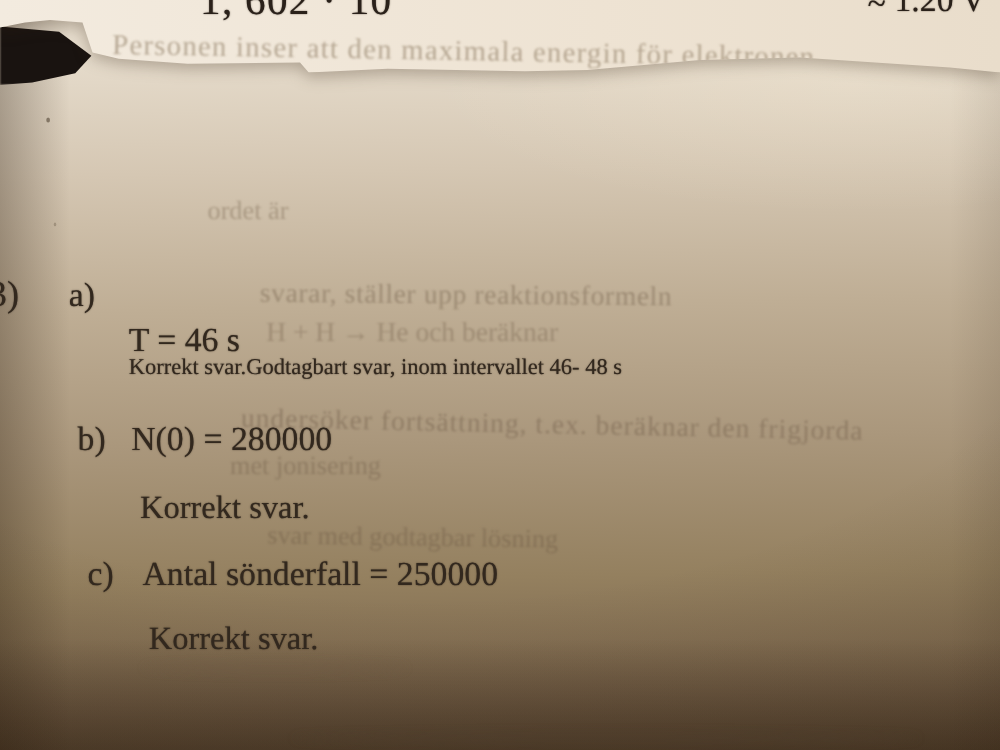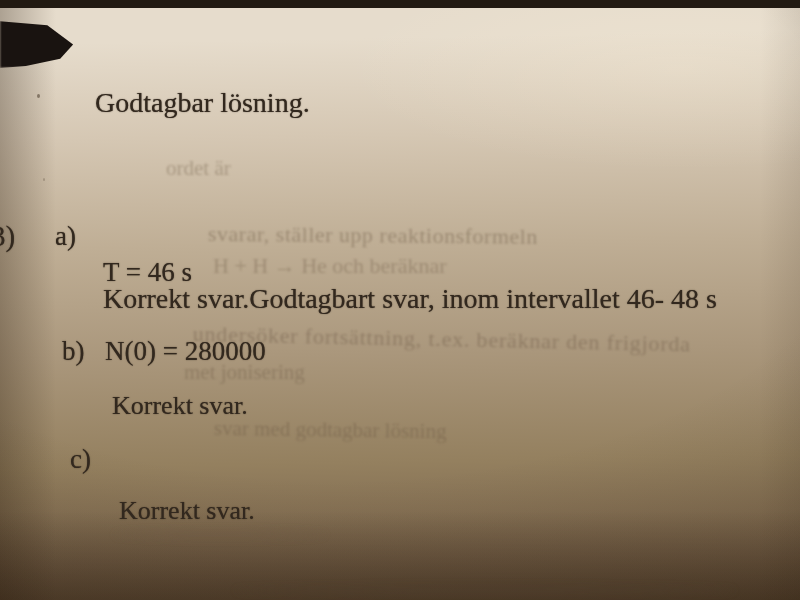--- a/index.html
+++ b/index.html
@@ -49,21 +49,21 @@
     position:absolute; color:var(--ink); white-space:nowrap; line-height:1.15;
     text-shadow:0 0 1.2px rgba(46,36,26,.8);
   }
   .frag{ color:#2a211a; font-weight:400; }
   #frag-left { left:160px; top:-17px; font-size:33px; letter-spacing:1px; }
   #frag-right{ left:694px; top:-15px; font-size:27px; }
   #heading   { left:95px;  top:79px;  font-size:28px; }
   #qnum      { left:-9px;  top:212px; font-size:29px; }
   #a-label   { left:55px;  top:213px; font-size:27px; }
   #a-stmt    { left:103px; top:213px; font-size:27px;margin-top:36px; }
-  #a-comment { left:103px; top:275px; font-size:28px; }
+  #a-comment { left:103px; top:275px; font-size:18px; }
   #b-label   { left:62px;  top:328px; font-size:27px; }
   #b-stmt    { left:105px; top:328px; font-size:27px; }
   #b-comment { left:112px; top:383px; font-size:26px; }
   #c-label   { left:70px;  top:436px; font-size:27px; }
   #c-stmt    { left:114px; top:436px; font-size:27px; }
   #c-comment { left:119px; top:488px; font-size:26px; }
   
   .bleed{
     position:absolute; white-space:nowrap; filter:blur(.8px);
     transform-origin:left top; line-height:1;
@@ -94,31 +94,38 @@
     <div class="bleed" id="bt-2">svarar, ställer upp reaktionsformeln</div>
     <div class="bleed" id="bt-3">H + H → He och beräknar</div>
     <div class="bleed" id="bt-4">undersöker fortsättning, t.ex. beräknar den frigjorda</div>
     <div class="bleed" id="bt-5">met jonisering</div>
     <div class="bleed" id="bt-6">svar med godtagbar lösning</div>
     <div class="smudge" id="smudge-1"></div>
     <div class="smudge" id="smudge-2"></div>
     <div class="speck" id="speck-1"></div>
     <div class="speck" id="speck-2"></div>
 
-    <div class="ink" id="heading">Godtagbar lösning.</div>
     <div class="ink" id="qnum">3)</div>
 
     <div class="ink" id="a-label">a)</div>
     <div class="ink" id="a-stmt">T = 46 s</div>
     <div class="ink" id="a-comment">Korrekt svar.Godtagbart svar, inom intervallet 46- 48 s</div>
 
     <div class="ink" id="b-label">b)</div>
     <div class="ink" id="b-stmt">N(0) = 280000</div>
     <div class="ink" id="b-comment">Korrekt svar.</div>
 
     <div class="ink" id="c-label">c)</div>
+    <div class="ink" id="c-stmt">Antal sönderfall = 250000</div>
     <div class="ink" id="c-comment">Korrekt svar.</div>
   </div>
 
   <div id="gap-wedge"></div>
 
+  <div id="top-sheet-wrap">
+    <div id="top-sheet">
+      <div class="ink frag" id="frag-left">1, 602 · 10</div>
+      <div class="ink frag" id="frag-right">≈ 1.20 V</div>
+      <div class="bleed" id="bt-0">Personen inser att den maximala energin för elektronen</div>
+    </div>
+  </div>
 
 </div>
 
 </body></html>

